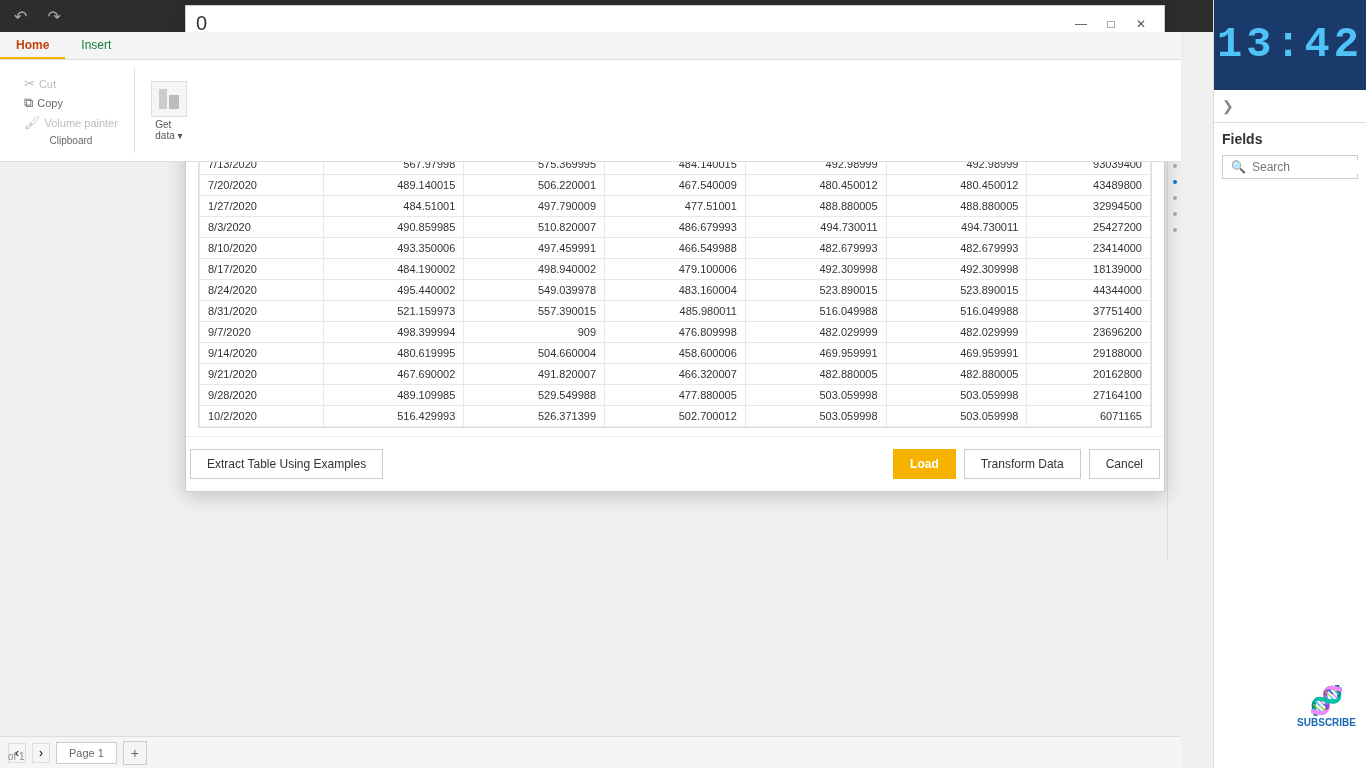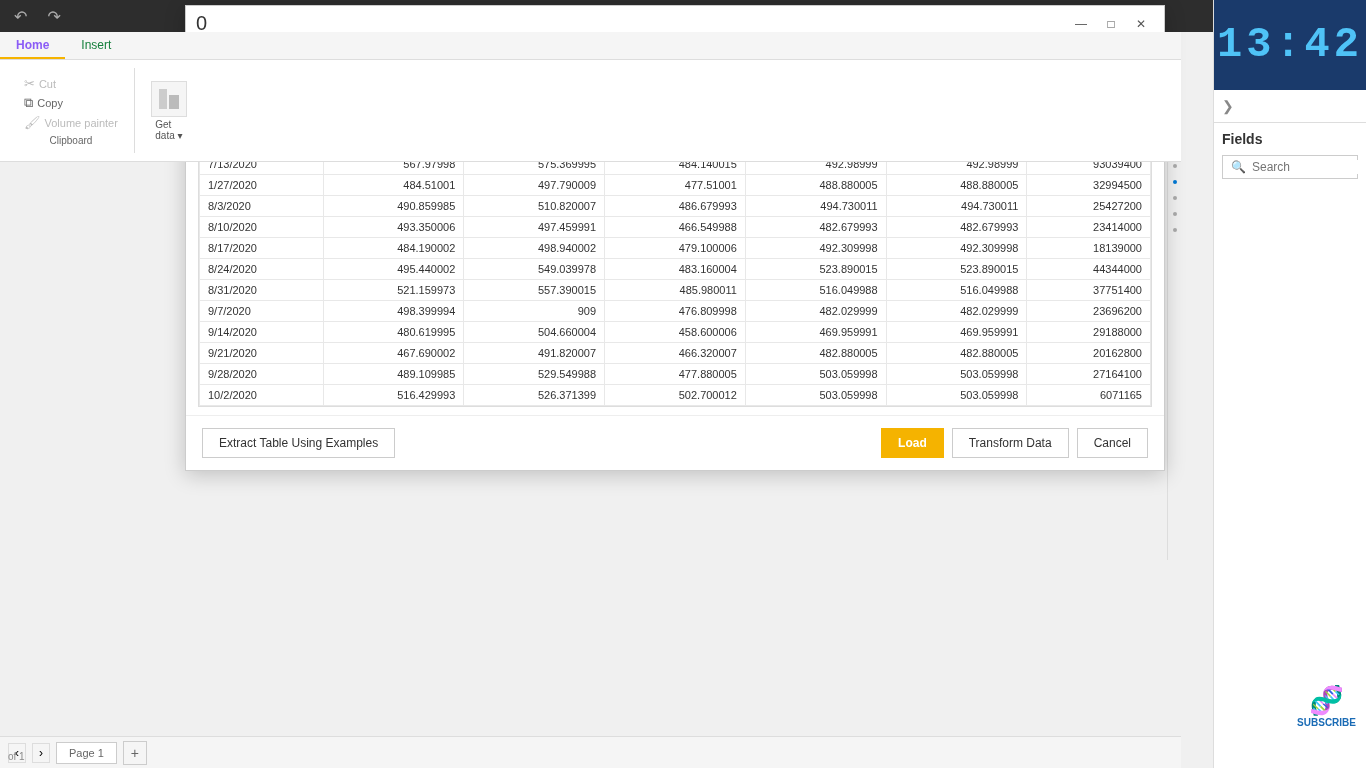--- a/index.html
+++ b/index.html
@@ -47,21 +47,21 @@
     }
     .ribbon-tab {
       padding: 6px 16px;
       font-size: 12px;
       cursor: pointer;
       border-bottom: 2px solid transparent;
       color: #15803d;
     }
     .ribbon-tab.active {
       border-bottom: 2px solid #f5b300;
-      color: #8b5cf6;
+      color: #c2410c;
       font-weight: 600;
     }
     #ribbon-content {
       display: flex;
       align-items: center;
       padding: 8px 8px;
       gap: 4px;
       flex: 1;
     }
     .ribbon-group {
@@ -333,21 +333,21 @@
       padding: 4px 8px;
       font-size: 11px;
       color: #333;
       text-align: right;
       white-space: nowrap;
     }
     td:first-child { text-align: left; }
 
     
     #dialog-footer {
-      padding: 12px 16px;
+      padding: 12px 4px;
       display: flex;
       align-items: center;
       justify-content: space-between;
       border-top: 1px solid #eee;
       margin-top: 8px;
     }
     .footer-btn {
       padding: 7px 16px;
       font-size: 12px;
       cursor: pointer;
@@ -522,20 +522,29 @@
           <tr>
             <td>7/13/2020</td>
             <td>567.97998</td>
             <td>575.369995</td>
             <td>484.140015</td>
             <td>492.98999</td>
             <td>492.98999</td>
             <td>93039400</td>
           </tr>
           <tr>
+            <td>7/20/2020</td>
+            <td>489.140015</td>
+            <td>506.220001</td>
+            <td>467.540009</td>
+            <td>480.450012</td>
+            <td>480.450012</td>
+            <td>43489800</td>
+          </tr>
+          <tr>
             <td>1/27/2020</td>
             <td>484.51001</td>
             <td>497.790009</td>
             <td>477.51001</td>
             <td>488.880005</td>
             <td>488.880005</td>
             <td>32994500</td>
           </tr>
           <tr>
             <td>8/3/2020</td>

